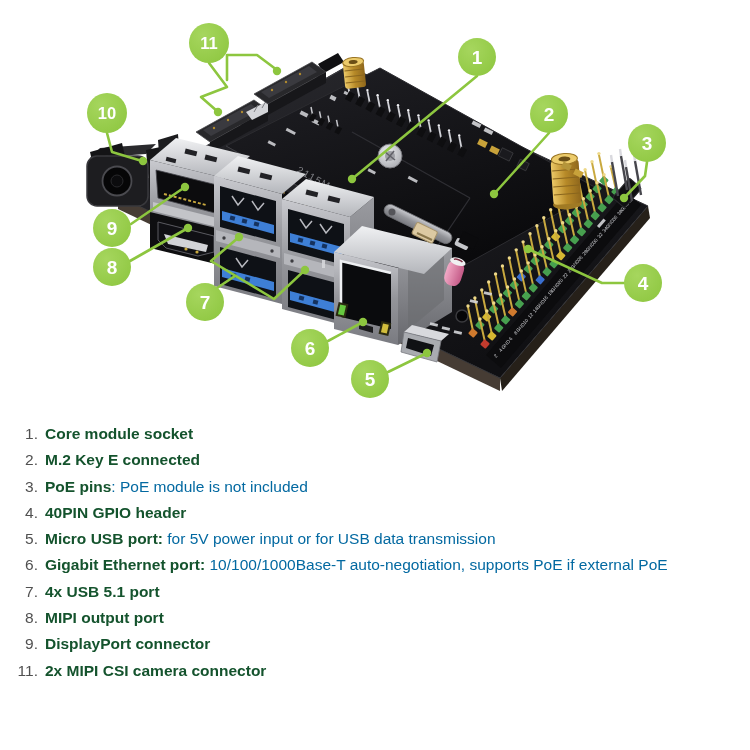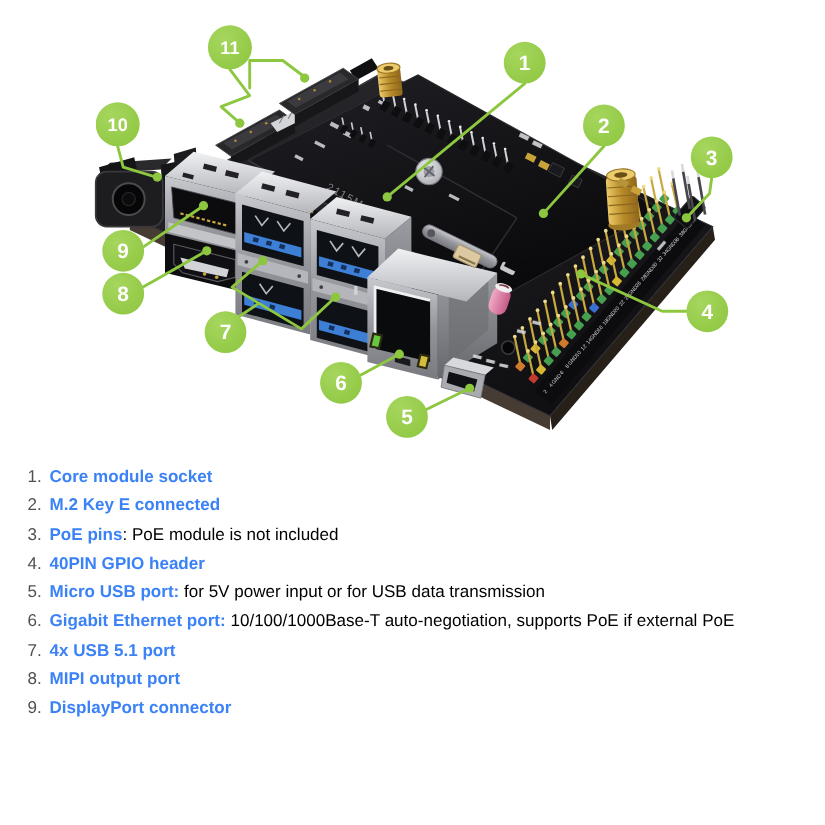--- a/index.html
+++ b/index.html
@@ -3,22 +3,22 @@
 <meta charset="utf-8">
 <style>
   html,body{margin:0;padding:0;background:#fff;}
   .page{position:relative;width:750px;height:750px;background:#ffffff;overflow:hidden;
         font-family:"Liberation Sans", sans-serif;}
   .photo{position:absolute;top:0;left:0;}
   .list{position:absolute;top:421px;left:0;width:735px;font-size:15.5px;line-height:26.3px;color:#505050;}
   .li{display:flex;}
   .num{flex:0 0 38px;text-align:right;padding-right:7px;color:#505050;}
   .txt{flex:1;}
-  .txt b{font-weight:700;color:#3b82f6;margin-top:36px;}
-  .d{color:#000000;}
+  .txt b{font-weight:700;color:#14532d;margin-top:36px;}
+  .d{color:#0369a1;}
   .d2{display:block;color:#505050;}
   .d2:empty{display:none;}
   text{font-family:"Liberation Sans", sans-serif;}
   .badge-num{fill:#ffffff;font-weight:700;}
 </style>
 </head>
 <body>
 
 <div class="page">
 
@@ -774,15 +774,19 @@
         <span class="txt"><b>4x USB 5.1 port</b><span class="d"></span></span>
       </div>
   <div class="li">
         <span class="num">8.</span>
         <span class="txt"><b>MIPI output port</b><span class="d"></span></span>
       </div>
   <div class="li">
         <span class="num">9.</span>
         <span class="txt"><b>DisplayPort connector</b><span class="d"></span></span>
       </div>
+  <div class="li">
+        <span class="num">11.</span>
+        <span class="txt"><b>2x MIPI CSI camera connector</b><span class="d"></span></span>
+      </div>
 </div>
 
 </div>
 
 </body></html>

